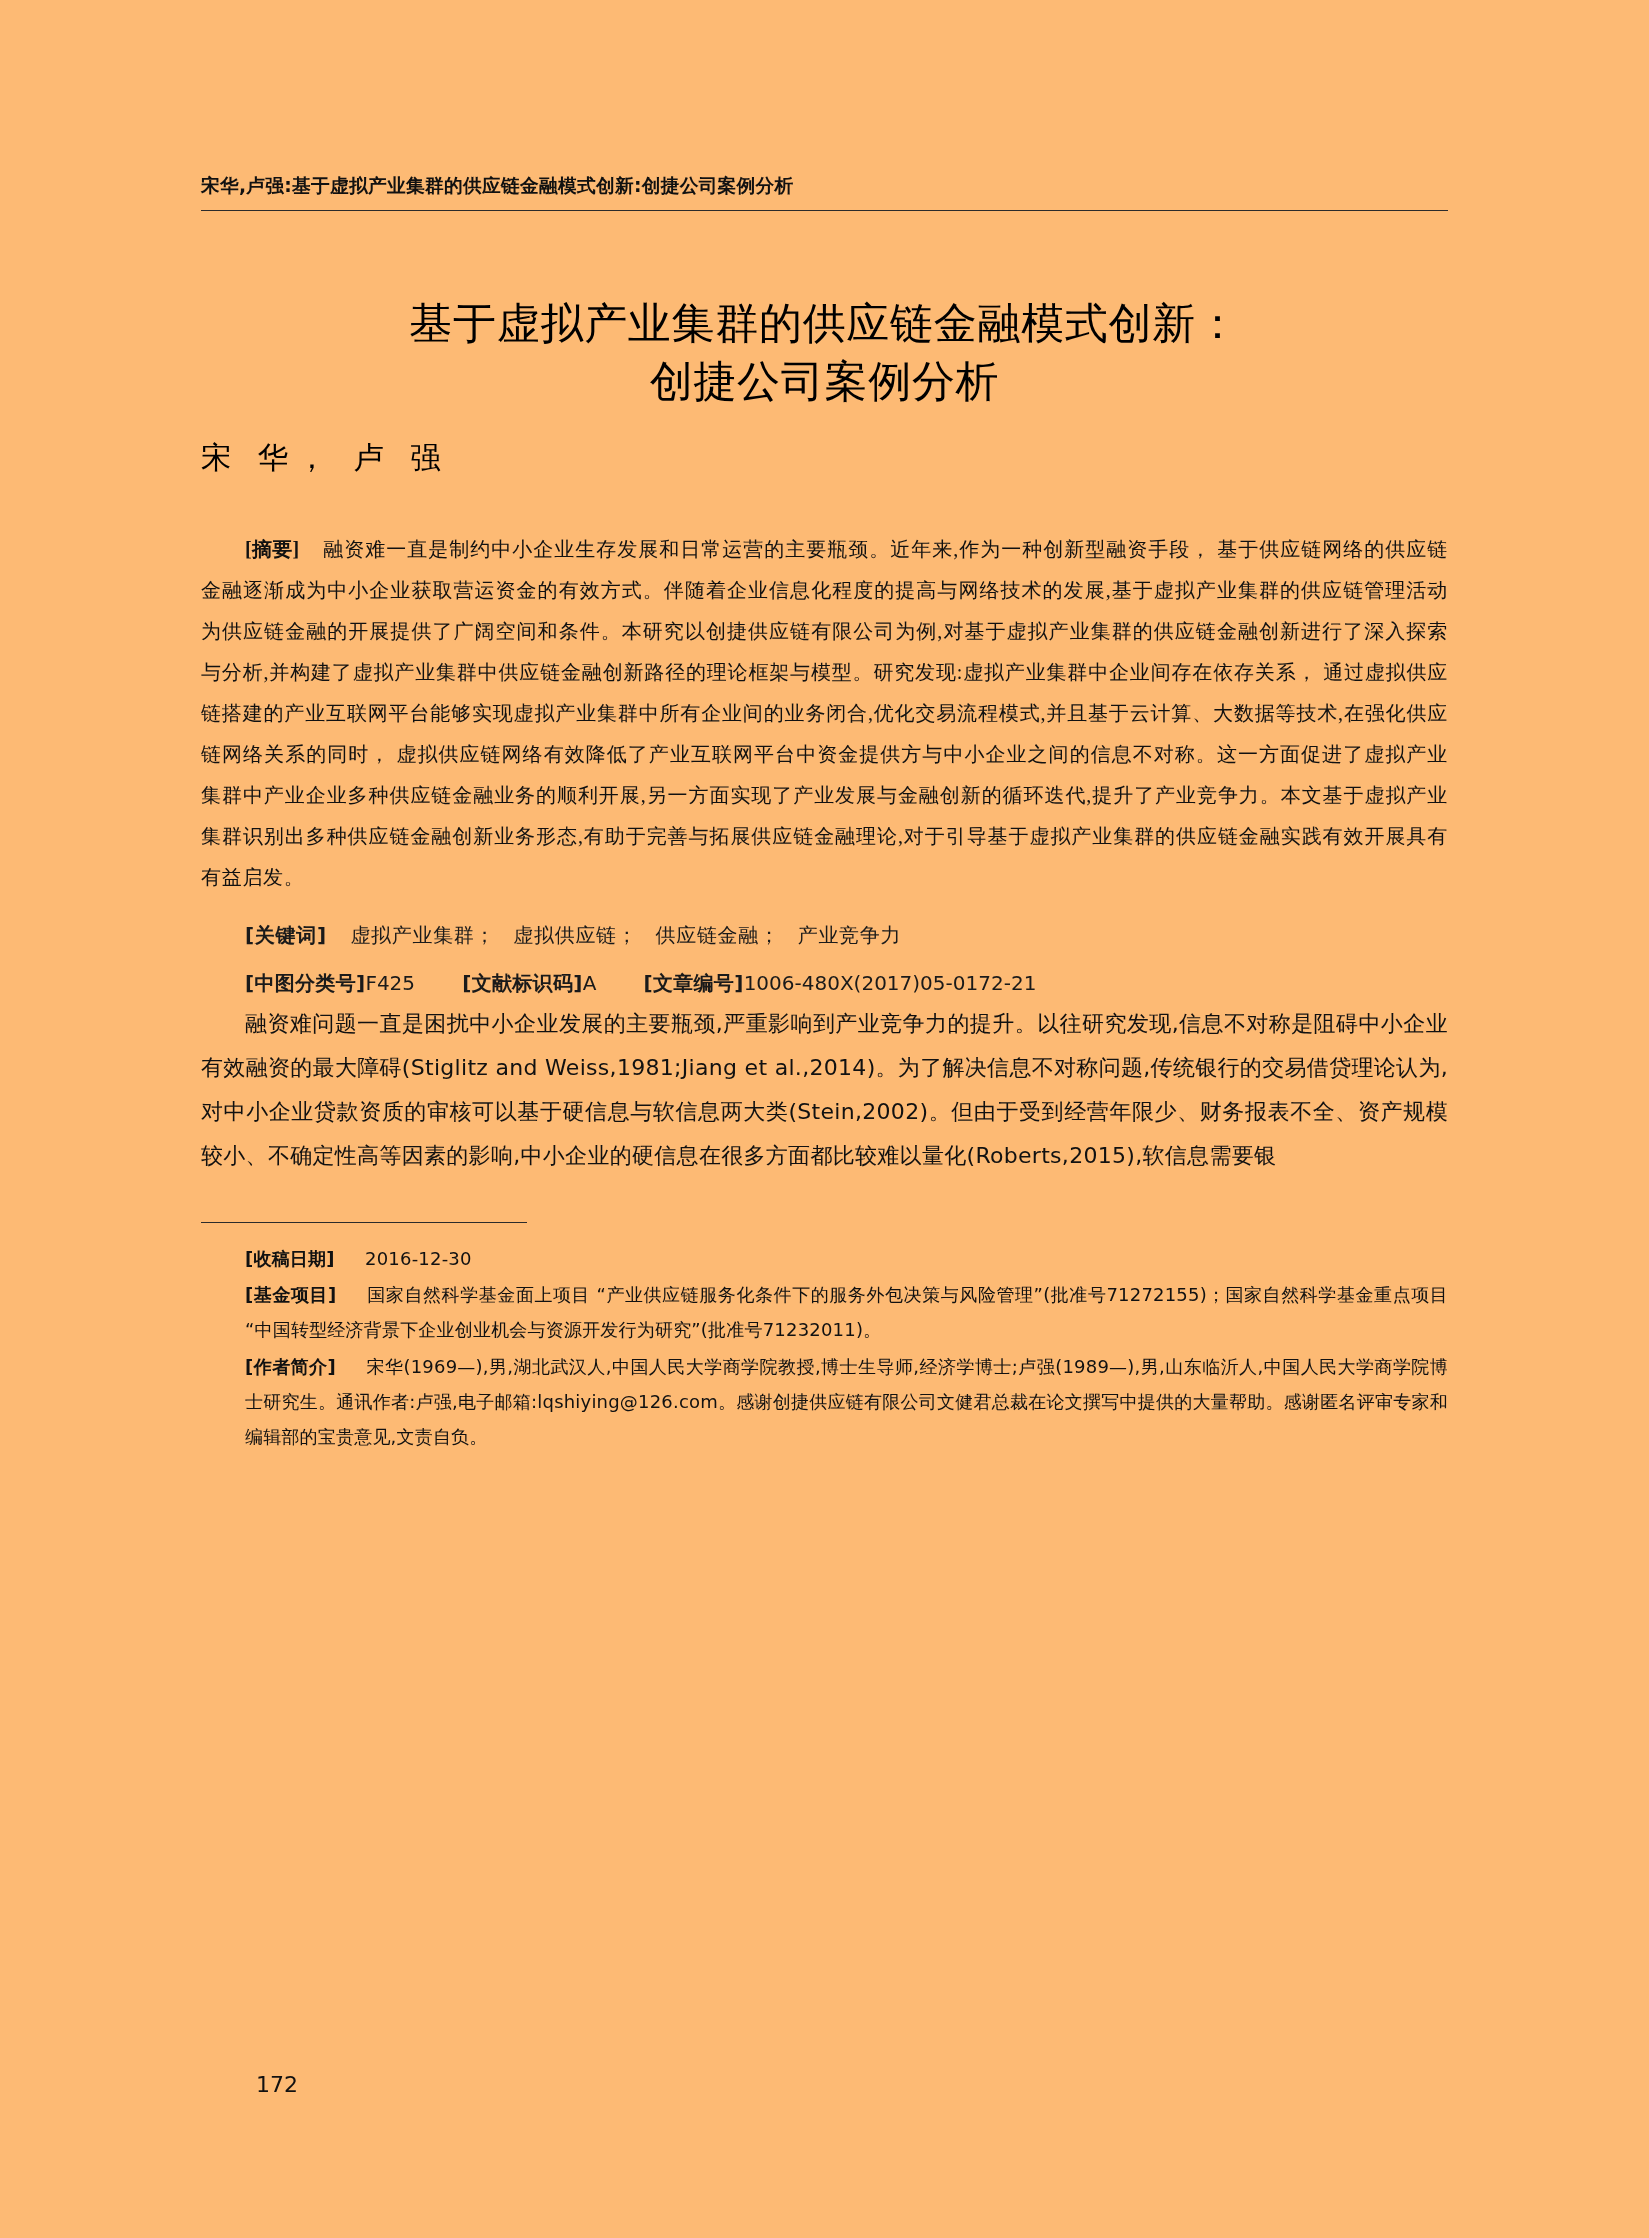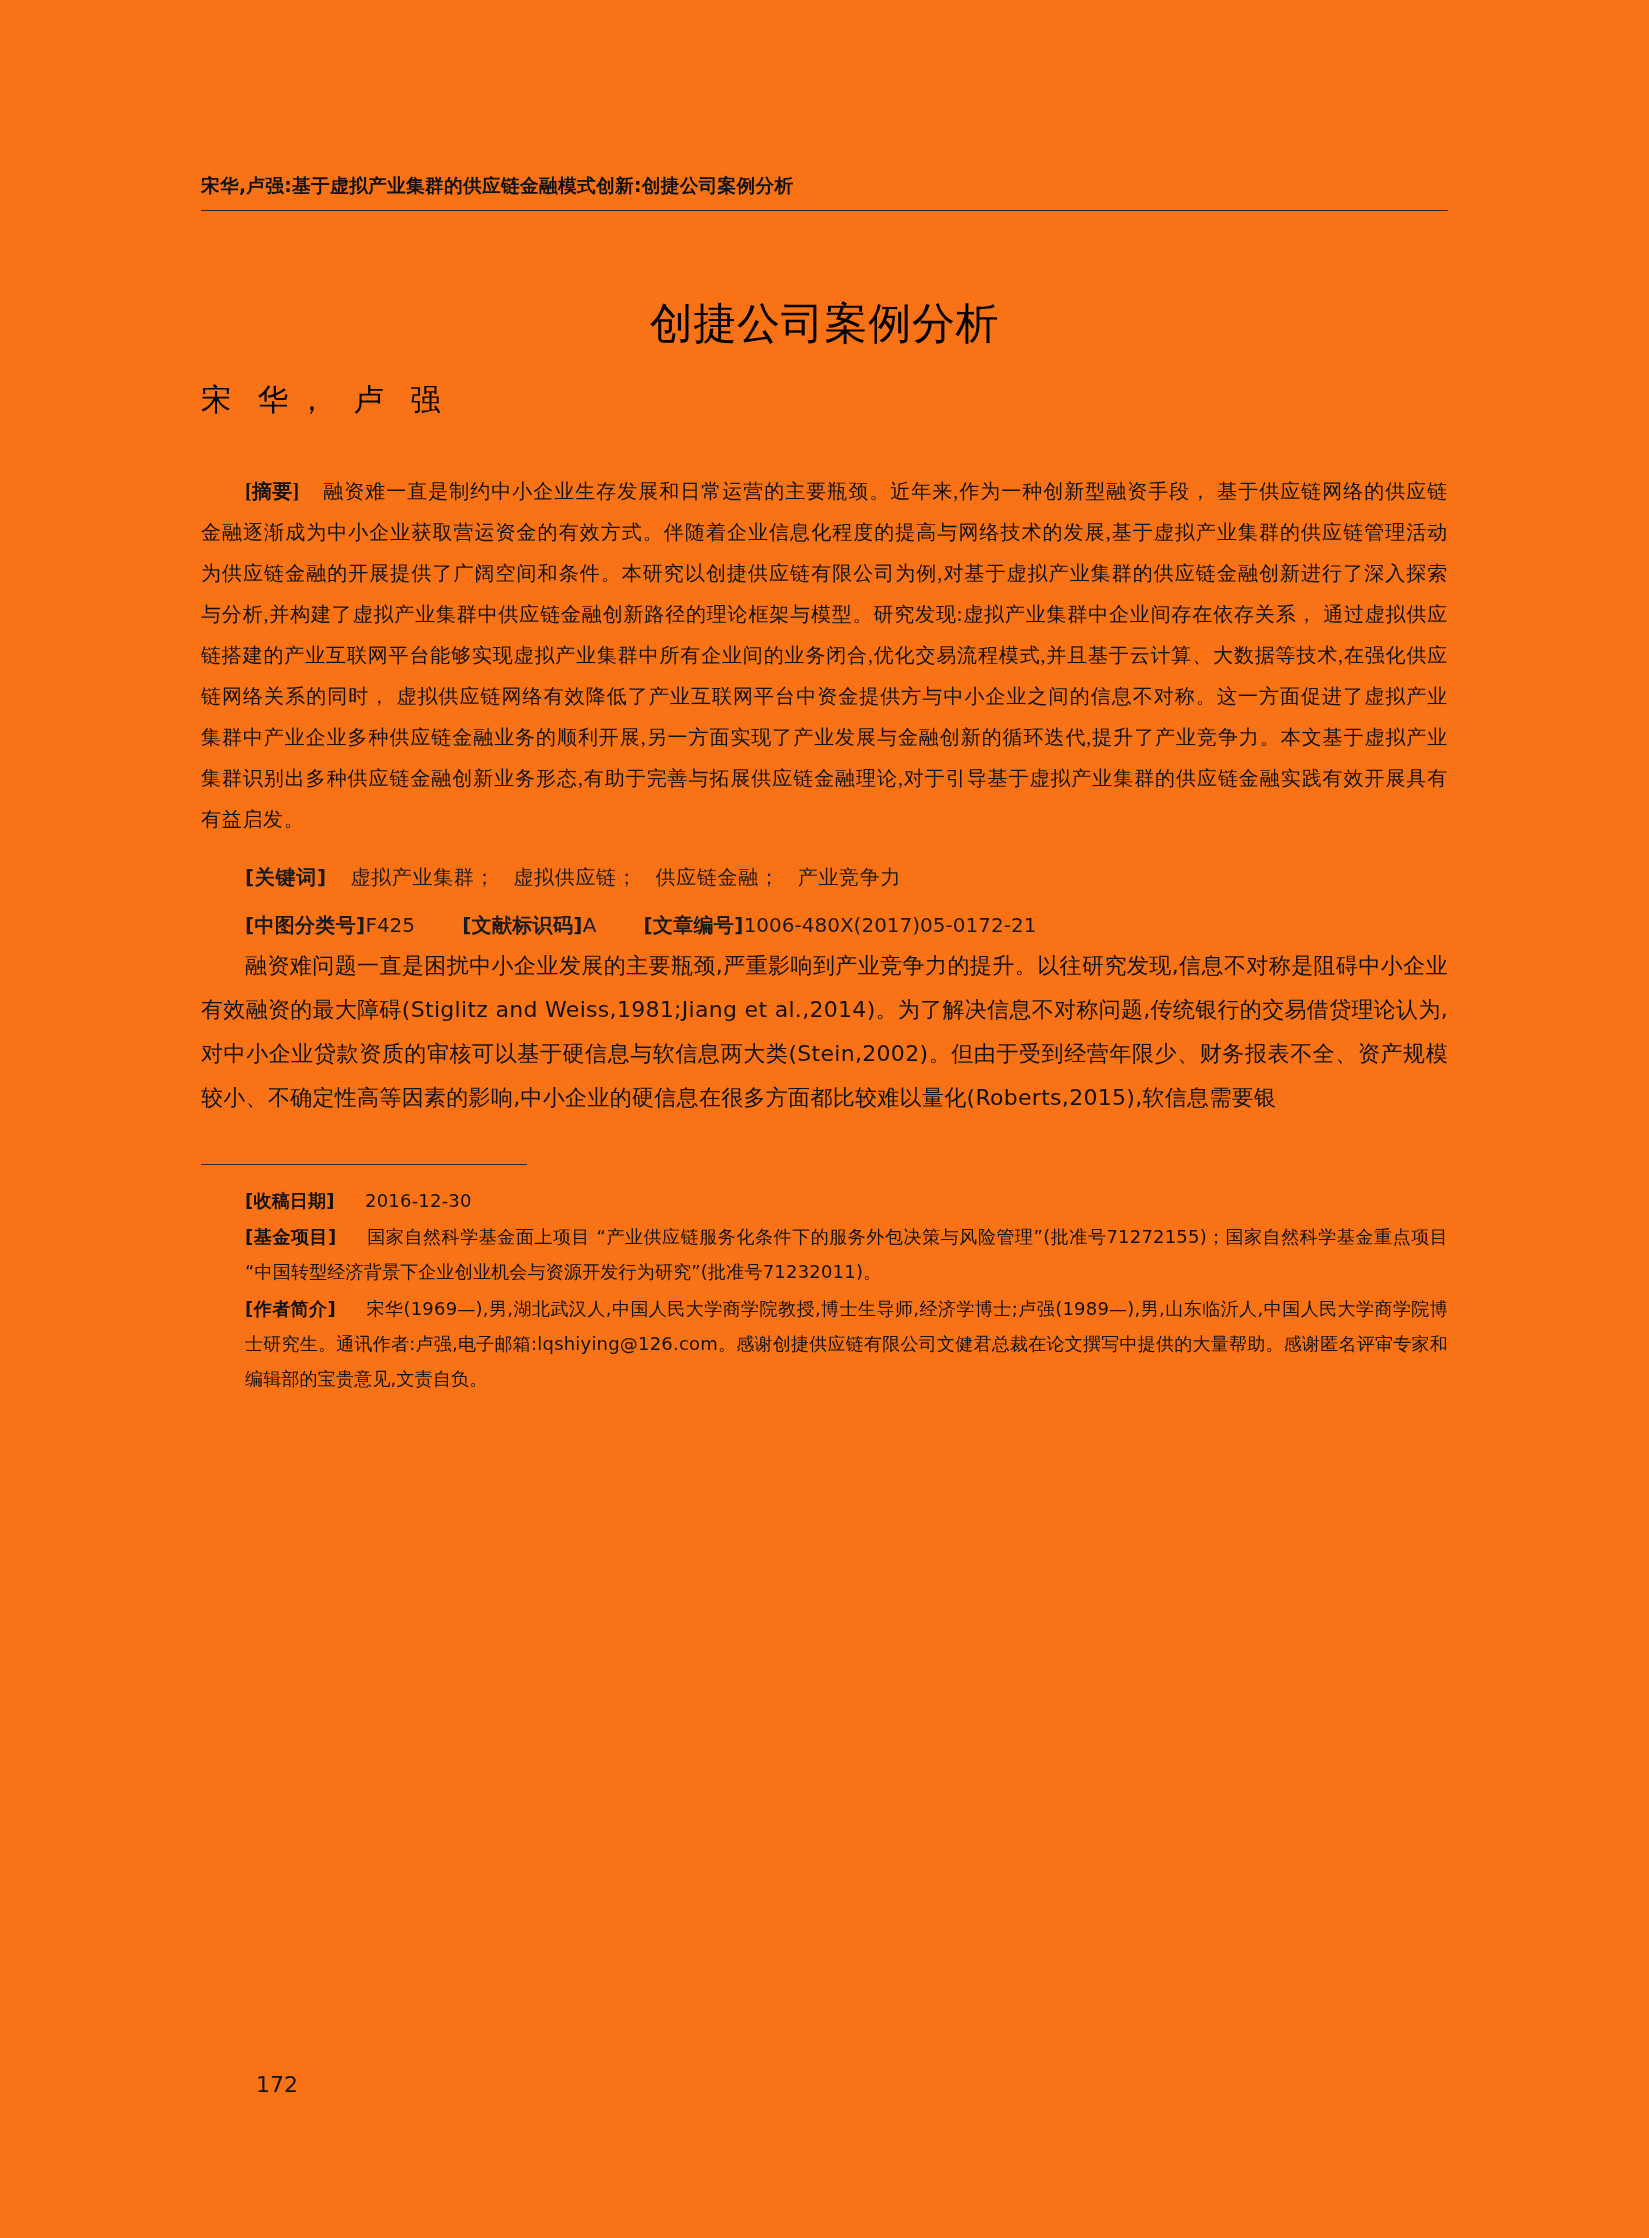--- a/index.html
+++ b/index.html
@@ -8,21 +8,21 @@
     background: #ffffff;
   }
   body {
     font-family: "DejaVu Sans", "Liberation Sans", sans-serif;
     color: #1a1a1a;
   }
   .page {
     width: 1649px;
     height: 2239px;
     position: relative;
-    background: #f97316;
+    background: #fdba74;
     box-sizing: border-box;
     padding: 12px;
     overflow: hidden;
   }
   .content {
     position: absolute;
     left: 201px;
     top: 0;
     width: 1247px;
   }
@@ -155,20 +155,21 @@
 </head>
 <body>
 
 <div class="page">
   <div class="content">
 
     <div class="runhead">宋华,卢强:基于虚拟产业集群的供应链金融模式创新:创捷公司案例分析</div>
     <div class="runhead-rule"></div>
 
     <div class="title">
+      <div>基于虚拟产业集群的供应链金融模式创新：</div>
       <div>创捷公司案例分析</div>
     </div>
 
     <div class="authors">宋 华， 卢 强</div>
 
     <div class="abstract">
       <p class="abstract-indent" style="margin:0;">
         <span class="tag">[摘要]</span><span class="gap"></span><span>融资难一直是制约中小企业生存发展和日常运营的主要瓶颈。近年来,作为一种创新型融资手段， 基于供应链网络的供应链金融逐渐成为中小企业获取营运资金的有效方式。伴随着企业信息化程度的提高与网络技术的发展,基于虚拟产业集群的供应链管理活动为供应链金融的开展提供了广阔空间和条件。本研究以创捷供应链有限公司为例,对基于虚拟产业集群的供应链金融创新进行了深入探索与分析,并构建了虚拟产业集群中供应链金融创新路径的理论框架与模型。研究发现:虚拟产业集群中企业间存在依存关系， 通过虚拟供应链搭建的产业互联网平台能够实现虚拟产业集群中所有企业间的业务闭合,优化交易流程模式,并且基于云计算、大数据等技术,在强化供应链网络关系的同时， 虚拟供应链网络有效降低了产业互联网平台中资金提供方与中小企业之间的信息不对称。这一方面促进了虚拟产业集群中产业企业多种供应链金融业务的顺利开展,另一方面实现了产业发展与金融创新的循环迭代,提升了产业竞争力。本文基于虚拟产业集群识别出多种供应链金融创新业务形态,有助于完善与拓展供应链金融理论,对于引导基于虚拟产业集群的供应链金融实践有效开展具有有益启发。</span>
       </p>
     </div>

